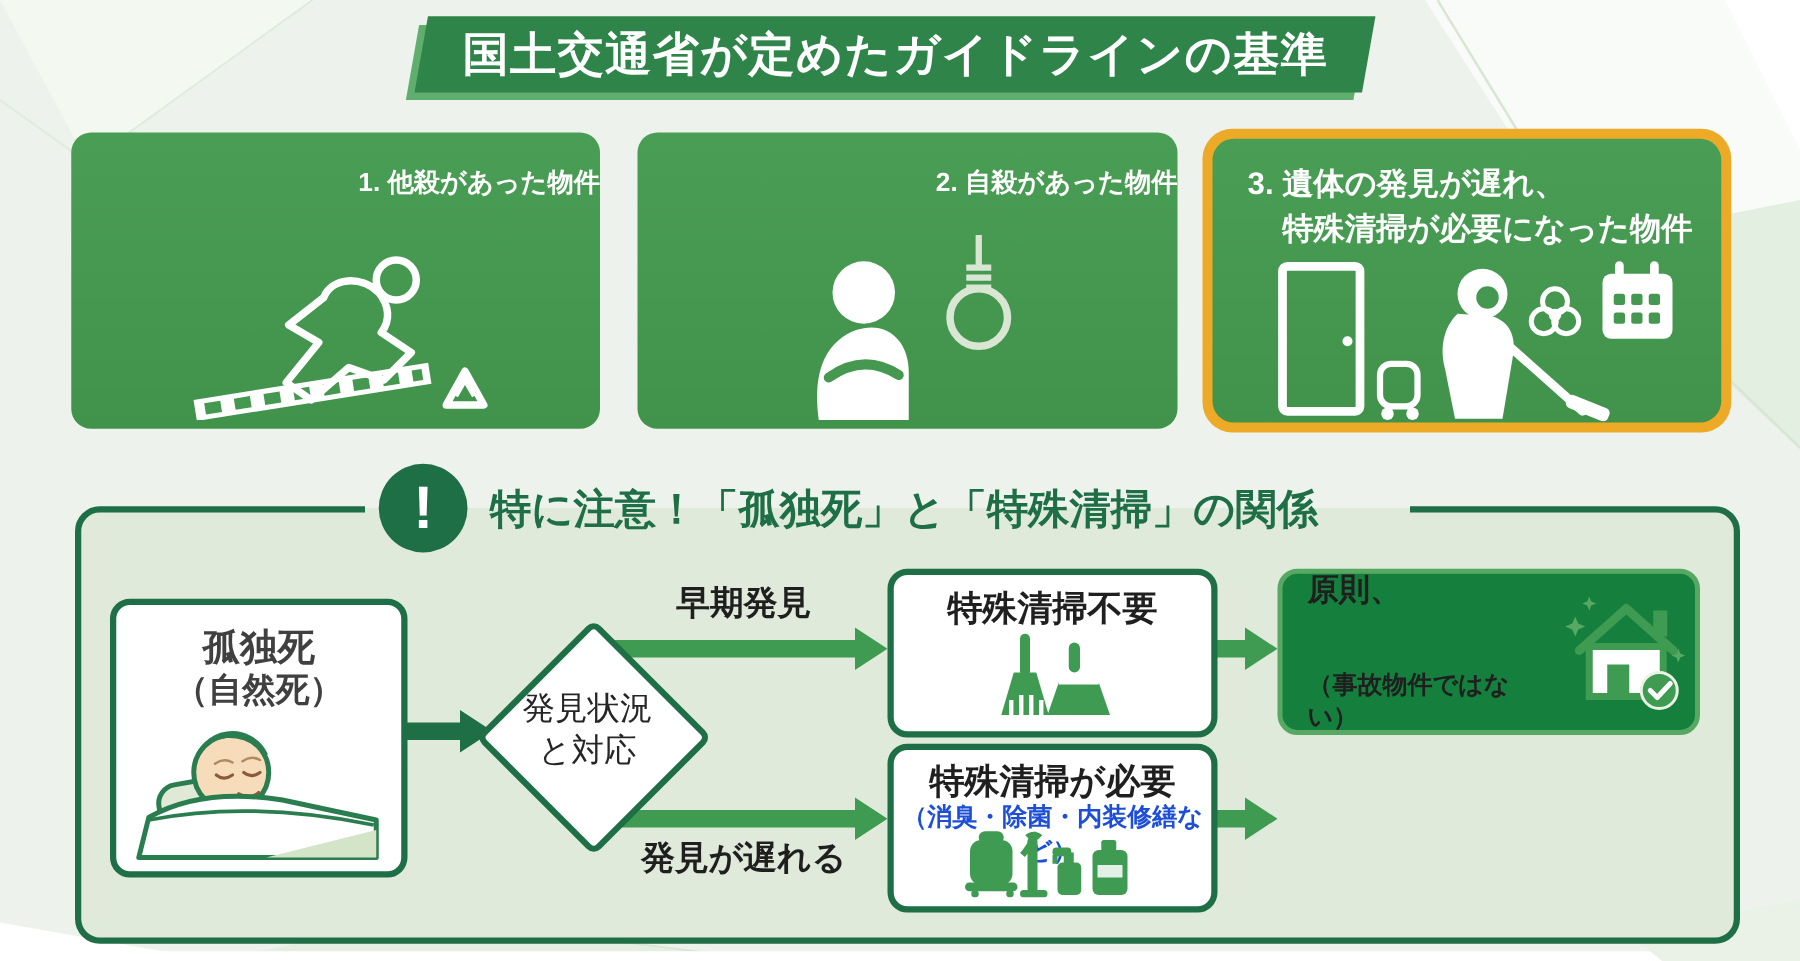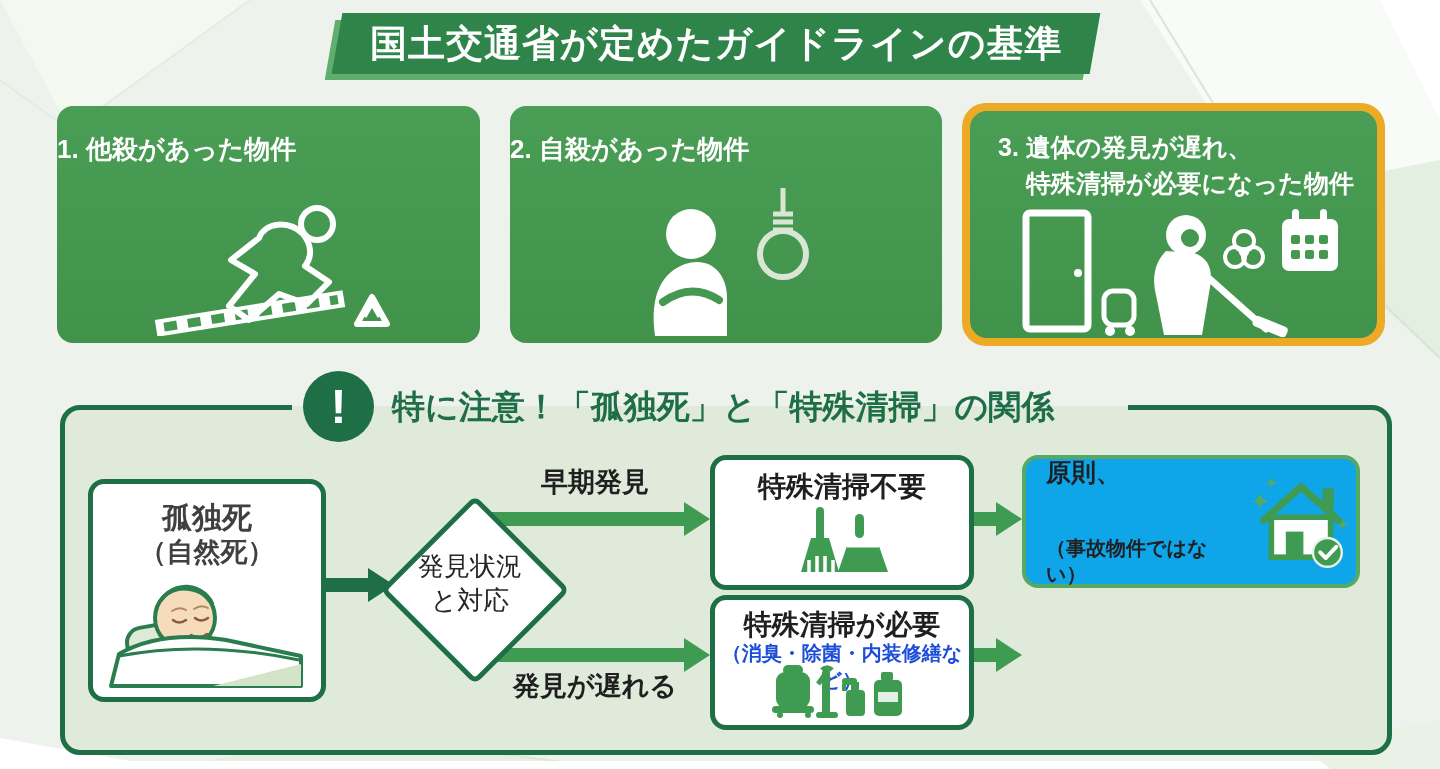--- a/index.html
+++ b/index.html
@@ -7,21 +7,21 @@
   #stage{position:relative;width:1440px;height:769px;background:#edf3ec;overflow:hidden;}
   .abs{position:absolute;}
   
   .banner-shadow{left:330px;top:20px;width:758px;height:60px;background:#5fae6e;
     transform:skewX(-10deg);z-index:1;}
   .banner{left:337px;top:13px;width:758px;height:61px;background:#2e8449;
     transform:skewX(-10deg);z-index:2;display:flex;align-items:center;justify-content:center;}
   .banner span{transform:skewX(10deg);color:#fff;font-size:37px;font-weight:bold;letter-spacing:1px;white-space:nowrap;}
   
   .card{top:106px;height:237px;background:linear-gradient(#4a9d55,#41934c);border-radius:16px;z-index:2;}
-  .card-label{width:100%;text-align:left;top:26px;color:#fff;font-size:26px;font-weight:bold;}
+  .card-label{width:100%;text-align:right;top:26px;color:#fff;font-size:21px;font-weight:bold;}
   .card3{left:962px;top:103px;width:423px;height:243px;background:#ecaa27;border-radius:24px;padding:0;z-index:2;}
   .card3-inner{position:absolute;left:8px;top:8px;right:8px;bottom:8px;background:linear-gradient(#4a9d55,#41934c);border-radius:17px;}
   .card3-label{left:28px;top:18px;color:#fff;font-size:25px;font-weight:bold;line-height:1.45;}
   .card-icon{left:50%;transform:translateX(-50%);}
   
   .panel{left:60px;top:405px;width:1322px;height:340px;border:5px solid #1e6e46;border-radius:20px;background:#dfeada;z-index:2;}
   .header-patch{left:292px;top:370px;width:836px;height:74px;z-index:3;
     background:linear-gradient(#edf3ec 0 49%,#dfeada 49% 100%);}
   .excl-circle{left:303px;top:371px;width:71px;height:71px;border-radius:50%;background:#1e6e46;z-index:4;
     display:flex;align-items:center;justify-content:center;color:#fff;font-size:48px;font-weight:bold;}
@@ -31,21 +31,21 @@
   .start-box{left:88px;top:479px;width:228px;height:213px;}
   .start-line{width:100%;text-align:center;font-weight:bold;color:#404040;}
   .diamond{left:408px;top:523px;width:124px;height:124px;background:#fff;border:5px solid #1e6e46;
     transform:rotate(45deg);border-radius:8px;z-index:4;}
   .diamond-text{left:378px;top:550px;width:184px;text-align:center;z-index:5;color:#262626;
     font-size:26px;font-weight:normal;line-height:1.3;}
   .branch-label{z-index:4;color:#1f1f1f;font-size:27px;font-weight:bold;text-align:center;}
   .mid-box{left:710px;width:254px;height:125px;text-align:center;}
   .mid-title{width:100%;font-size:28px;font-weight:bold;color:#1f1f1f;}
   .mid-sub{width:100%;font-size:20px;font-weight:bold;color:#1d4ed8;}
-  .result-box{left:1022px;width:330px;height:125px;background:#0ea5e9;border:4px solid #57a863;
+  .result-box{left:1022px;width:330px;height:125px;background:#15803d;border:4px solid #57a863;
     border-radius:16px;z-index:4;display:flex;align-items:center;}
   .result-text{flex:1;padding-left:20px;color:#1f1f1f;font-weight:bold;line-height:1.28;}
   .result-icon{width:110px;display:flex;justify-content:center;}
   
   .arrow{height:14px;z-index:3;}
   .arrow::after{content:'';position:absolute;left:100%;top:50%;transform:translateY(-50%);
     border-left:26px solid var(--c);border-top:17px solid transparent;border-bottom:17px solid transparent;}
   
   #bg-decor{left:0;top:0;z-index:0;}
 </style>

